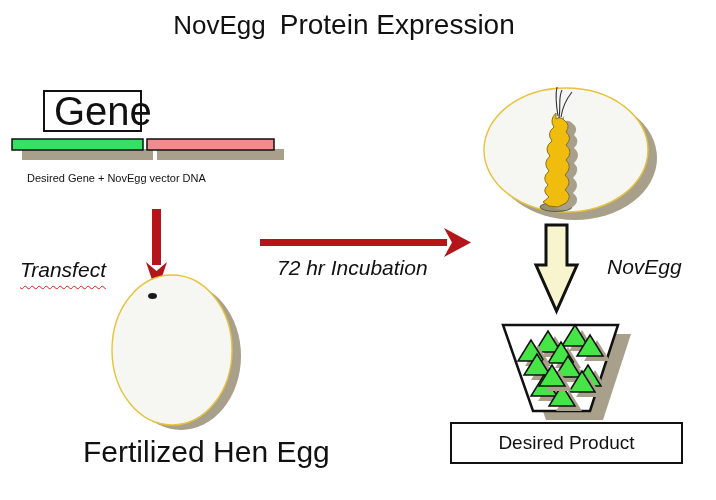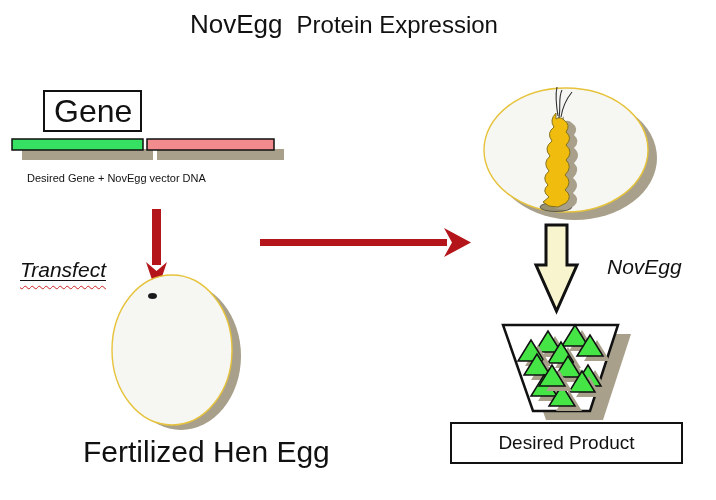--- a/index.html
+++ b/index.html
@@ -8,37 +8,37 @@
     font-family:"Liberation Sans", sans-serif;color:#111;
   }
   .gfx{position:absolute;left:0;top:0;width:716px;height:500px;}
 
   .page-title{
     position:absolute;left:0;top:9;width:716px;top:9px;
     display:flex;justify-content:center;align-items:baseline;gap:14px;
     transform:translateX(-14px);
   }
   .title-brand{font-size:26px;}
-  .title-rest{font-size:24px;}
+  .title-rest{font-size:28px;}
 
   .gene-box{
     position:absolute;left:43px;top:90px;width:86px;height:38px;
     border:2px solid #111;background:#fff;
     display:flex;align-items:center;padding-left:9px;
-    font-size:32px;
+    font-size:40px;
   }
   .gene-caption{position:absolute;left:27px;top:172px;font-size:11px;}
 
   .step-label{position:absolute;font-style:italic;font-size:21px;}
   .transfect-label{left:20px;top:258px;}
   .incubation-label{left:277px;top:256px;}
   .purify-label{left:607px;top:255px;}
 
   .u-wavy{text-decoration:underline wavy var(--squiggle-red);text-decoration-thickness:1px;text-underline-offset:8px;}
-  .u-straight{text-decoration:underline;text-decoration-thickness:1px;text-underline-offset:3px;}
+  .u-straight{text-decoration-thickness:1px;text-underline-offset:3px;}
 
   .fertilized-label{position:absolute;left:83px;top:435px;font-size:30px;}
 
   .product-box{
     position:absolute;left:450px;top:422px;width:229px;height:38px;
     border:2px solid #111;background:#fff;
     display:flex;align-items:center;justify-content:center;
     font-size:19px;
   }
 
@@ -129,20 +129,21 @@
   </div>
 
   <div class="gene-box">
     <span>Gene</span>
   </div>
   <div class="gene-caption">Desired Gene + NovEgg vector DNA</div>
 
   <div class="step-label transfect-label">
     <span class="u-wavy"><span class="u-straight">Transfect</span></span>
   </div>
+  <div class="step-label incubation-label">72 hr Incubation</div>
   <div class="step-label purify-label">NovEgg</div>
 
   <div class="fertilized-label">Fertilized Hen Egg</div>
   <div class="product-box">
     <span>Desired Product</span>
   </div>
 
 </div>
 
 </body></html>

